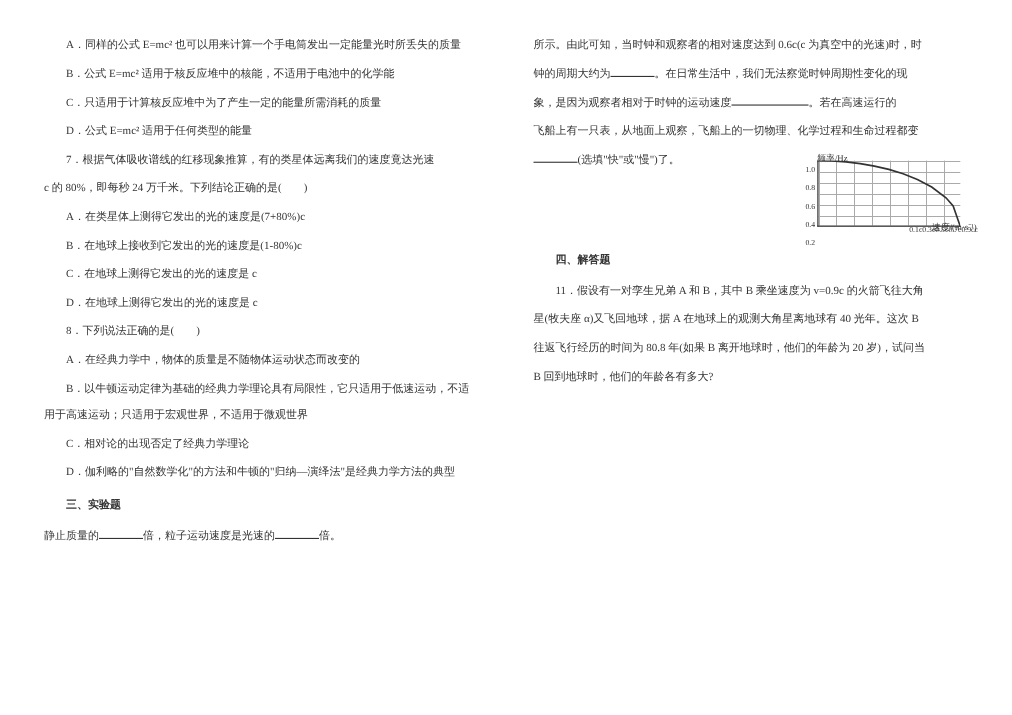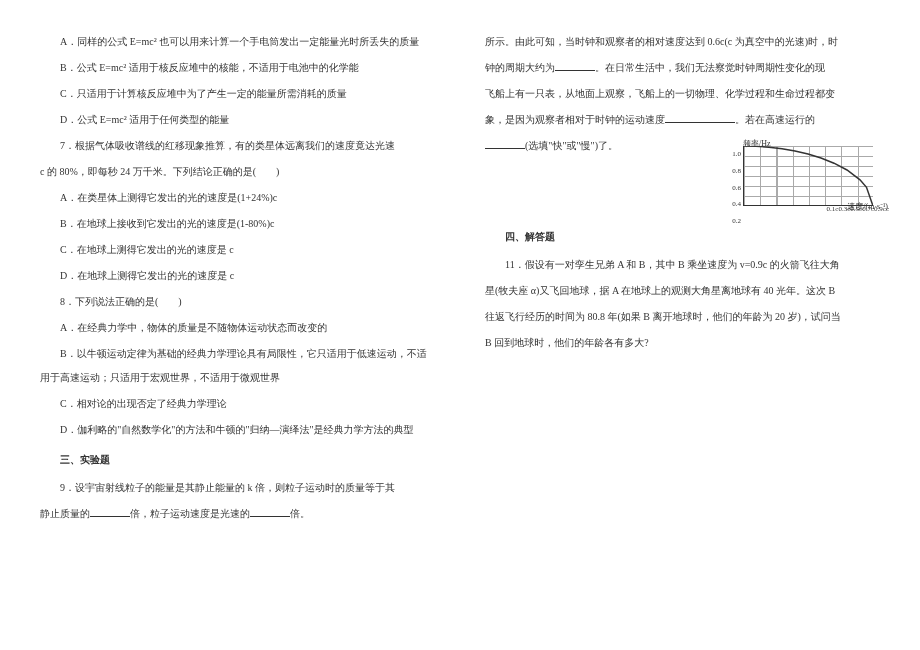--- a/index.html
+++ b/index.html
@@ -121,48 +121,47 @@
 <body>
 
 <div class="column left-column">
   <p class="paragraph"><span>A．同样的公式 E=mc² 也可以用来计算一个手电筒发出一定能量光时所丢失的质量</span></p>
   <p class="paragraph">B．公式 E=mc² 适用于核反应堆中的核能，不适用于电池中的化学能</p>
   <p class="paragraph">C．只适用于计算核反应堆中为了产生一定的能量所需消耗的质量</p>
   <p class="paragraph">D．公式 E=mc² 适用于任何类型的能量</p>
 
   <p class="paragraph">7．根据气体吸收谱线的红移现象推算，有的类星体远离我们的速度竟达光速</p>
   <p class="paragraph no-indent">c 的 80%，即每秒 24 万千米。下列结论正确的是(　　)</p>
-  <p class="paragraph">A．在类星体上测得它发出的光的速度是(1+24%)c</p>
+  <p class="paragraph">A．在类星体上测得它发出的光的速度是(7+80%)c</p>
   <p class="paragraph">B．在地球上接收到它发出的光的速度是(1-80%)c</p>
   <p class="paragraph">C．在地球上测得它发出的光的速度是 c</p>
   <p class="paragraph">D．在地球上测得它发出的光的速度是 c</p>
 
   <p class="paragraph">8．下列说法正确的是(　　)</p>
   <p class="paragraph">A．在经典力学中，物体的质量是不随物体运动状态而改变的</p>
   <p class="paragraph"><span>B．以牛顿运动定律为基础的经典力学理论具有局限性，它只适用于低速运动，不适用于高速运动；只适用于宏观世界，不适用于微观世界</span></p>
   <p class="paragraph">C．相对论的出现否定了经典力学理论</p>
   <p class="paragraph"><span>D．伽利略的"自然数学化"的方法和牛顿的"归纳—演绎法"是经典力学方法的典型</span></p>
 
   <p class="section-title">三、实验题</p>
 
-  <p class="paragraph">9．设宇宙射线粒子的能量是其静止能量的 k 倍，则粒子运动时的质量等于其</p>
   <p class="paragraph no-indent">
     <span>静止质量的</span><span class="blank"></span><span>倍，粒子运动速度是光速的</span><span class="blank"></span><span>倍。</span>
   </p>
 </div>
 
 <div class="column right-column">
   <p class="paragraph no-indent">所示。由此可知，当时钟和观察者的相对速度达到 0.6c(c 为真空中的光速)时，时</p>
   <p class="paragraph no-indent">
     <span>钟的周期大约为</span><span class="blank"></span><span>。在日常生活中，我们无法察觉时钟周期性变化的现</span>
   </p>
-  <p class="paragraph no-indent">飞船上有一只表，从地面上观察，飞船上的一切物理、化学过程和生命过程都变</p>
   <p class="paragraph no-indent">
     <span>象，是因为观察者相对于时钟的运动速度</span><span class="blank" style="min-width:70px"></span><span>。若在高速运行的</span>
   </p>
+  <p class="paragraph no-indent">飞船上有一只表，从地面上观察，飞船上的一切物理、化学过程和生命过程都变</p>
 
   <div style="position:relative;">
     <div class="chart-container">
       <div class="chart-wrapper">
         <div class="chart-ylabel">频率/Hz</div>
         <div class="y-ticks">
           <span>1.0</span>
           <span>0.8</span>
           <span>0.6</span>
           <span>0.4</span>

